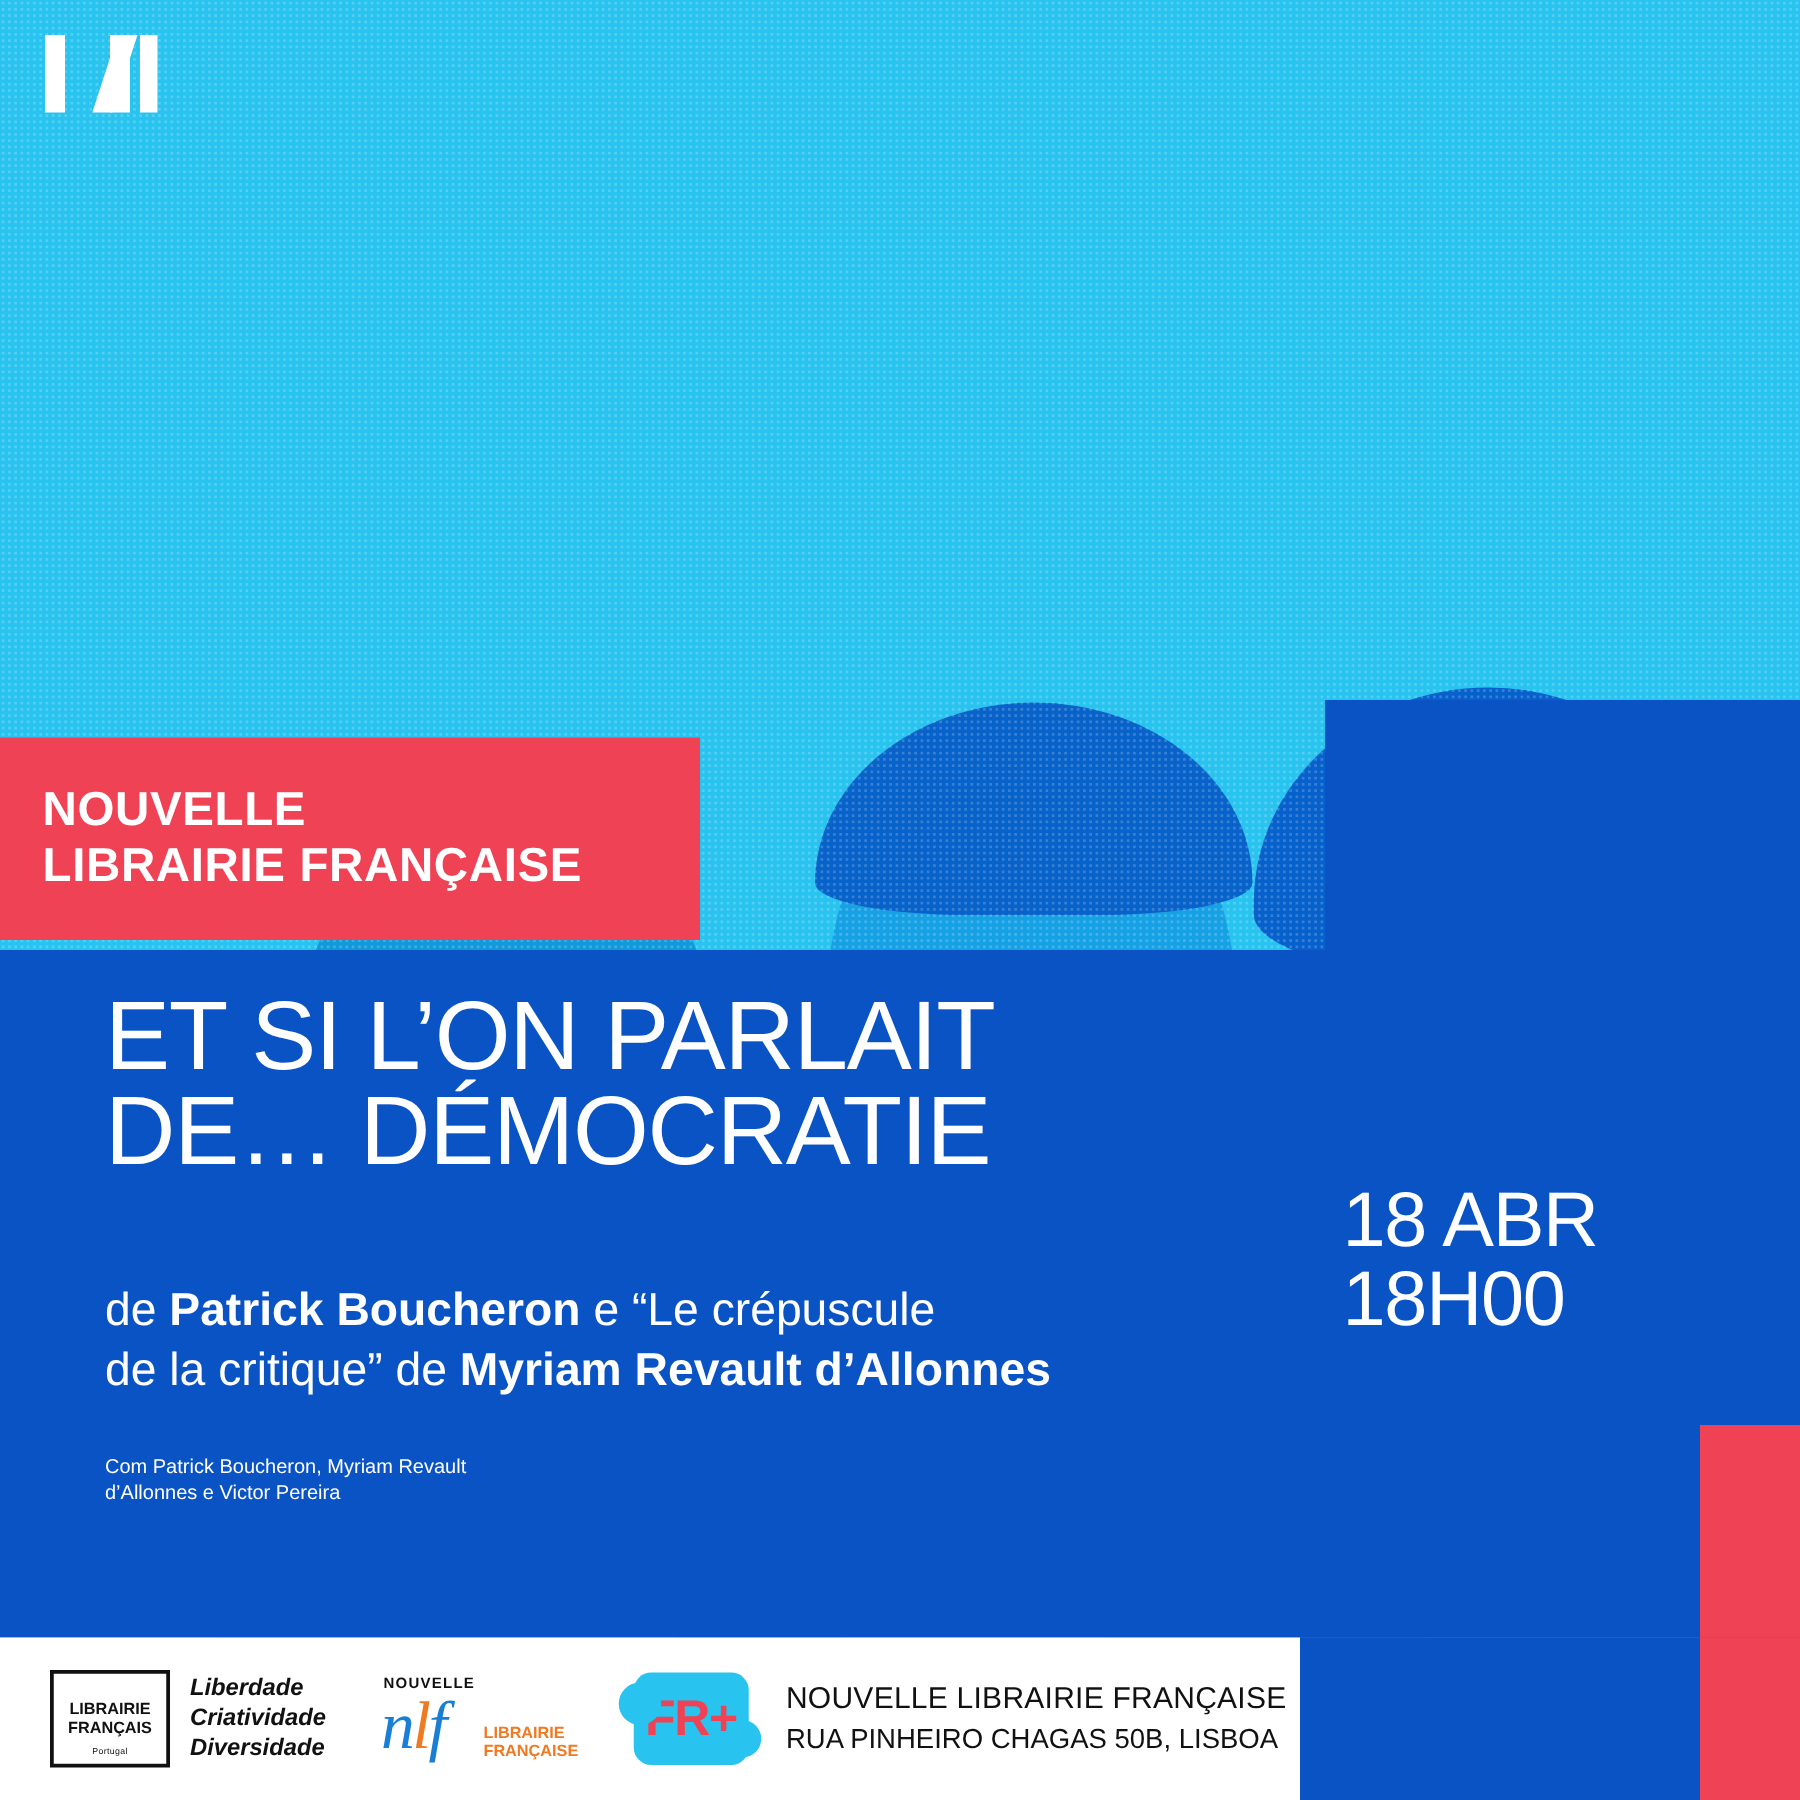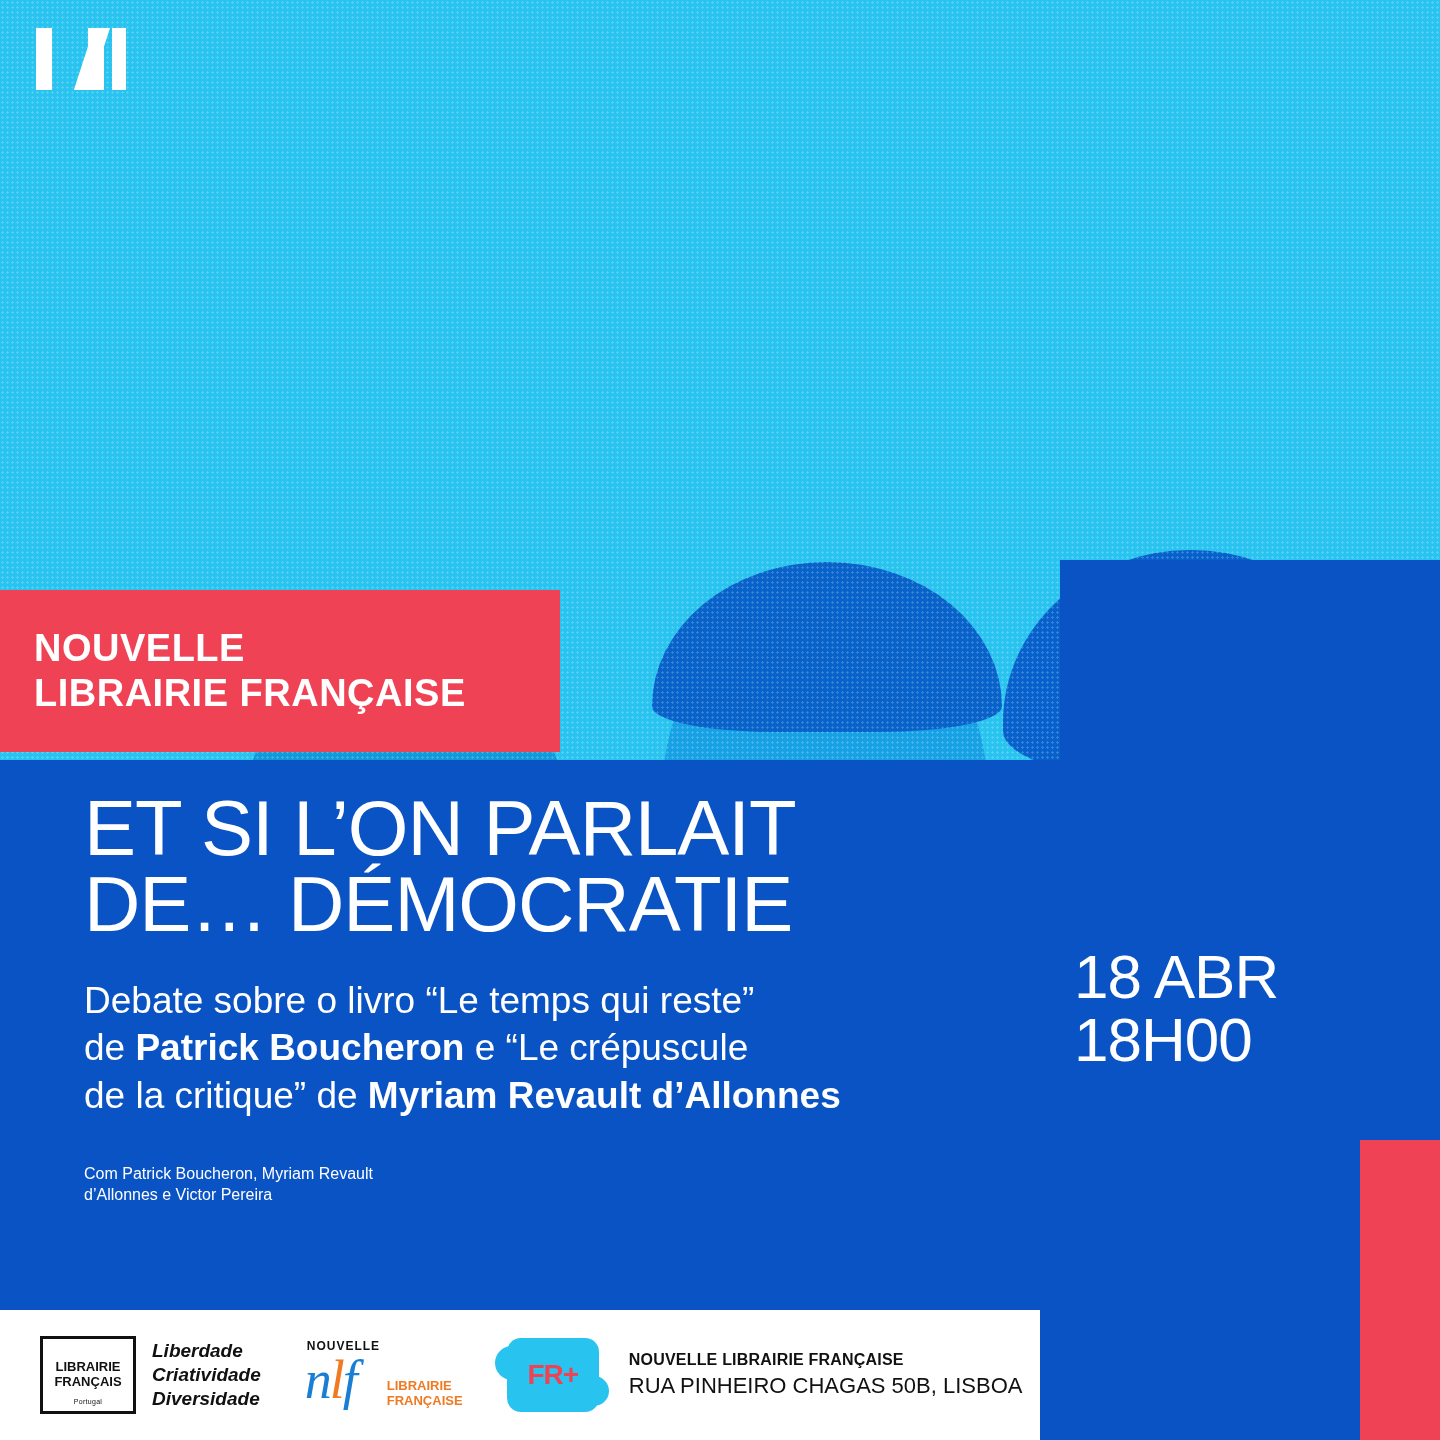--- a/index.html
+++ b/index.html
@@ -295,40 +295,40 @@
     margin-left: 28px;
     width: 92px;
     height: 74px;
     background: #29c3f0;
     border-radius: 14px;
     position: relative;
     display: flex;
     align-items: center;
     justify-content: center;
     color: #ef4355;
-    font-size: 28px;
+    font-size: 40px;
     font-weight: bold;
     letter-spacing: -1px;
   }
   .frplus::before,
   .frplus::after {
     content: "";
     position: absolute;
     background: #29c3f0;
     border-radius: 50%;
   }
   .frplus::before { width: 34px; height: 34px; left: -12px; top: 8px; }
   .frplus::after  { width: 30px; height: 30px; right: -10px; bottom: 6px; }
   .venue {
     margin-left: 30px;
     color: #111;
   }
   .venue .name {
-    font-size: 16px;
-    font-weight: bold;
+    font-size: 24px;
+    font-weight: normal;
     letter-spacing: 0.2px;
     line-height: 1.2;
   }
   .venue .addr {
     font-size: 22px;
     font-weight: 400;
     line-height: 1.25;
     margin-top: 3px;
   }
 </style>
@@ -376,21 +376,21 @@
     <span>NOUVELLE</span>
     <span>LIBRAIRIE FRANÇAISE</span>
   </div>
 
   <div class="content">
     <h1 class="title">
       <span class="l1">ET SI L’ON PARLAIT</span>
       <span class="l2">DE… DÉMOCRATIE</span>
     </h1>
     <p class="subtitle">
-      <span>Debate sobre o livro “Le temps qui reste”</span><br>
+      <br>
       <span>de </span><b>Patrick Boucheron</b><span> e “Le crépuscule</span><br>
       <span>de la critique” de </span><b>Myriam Revault d’Allonnes</b>
     </p>
     <p class="credits">
       <span>Com Patrick Boucheron, Myriam Revault</span><br>
       <span>d’Allonnes e Victor Pereira</span>
     </p>
   </div>
 
   <div class="date">

